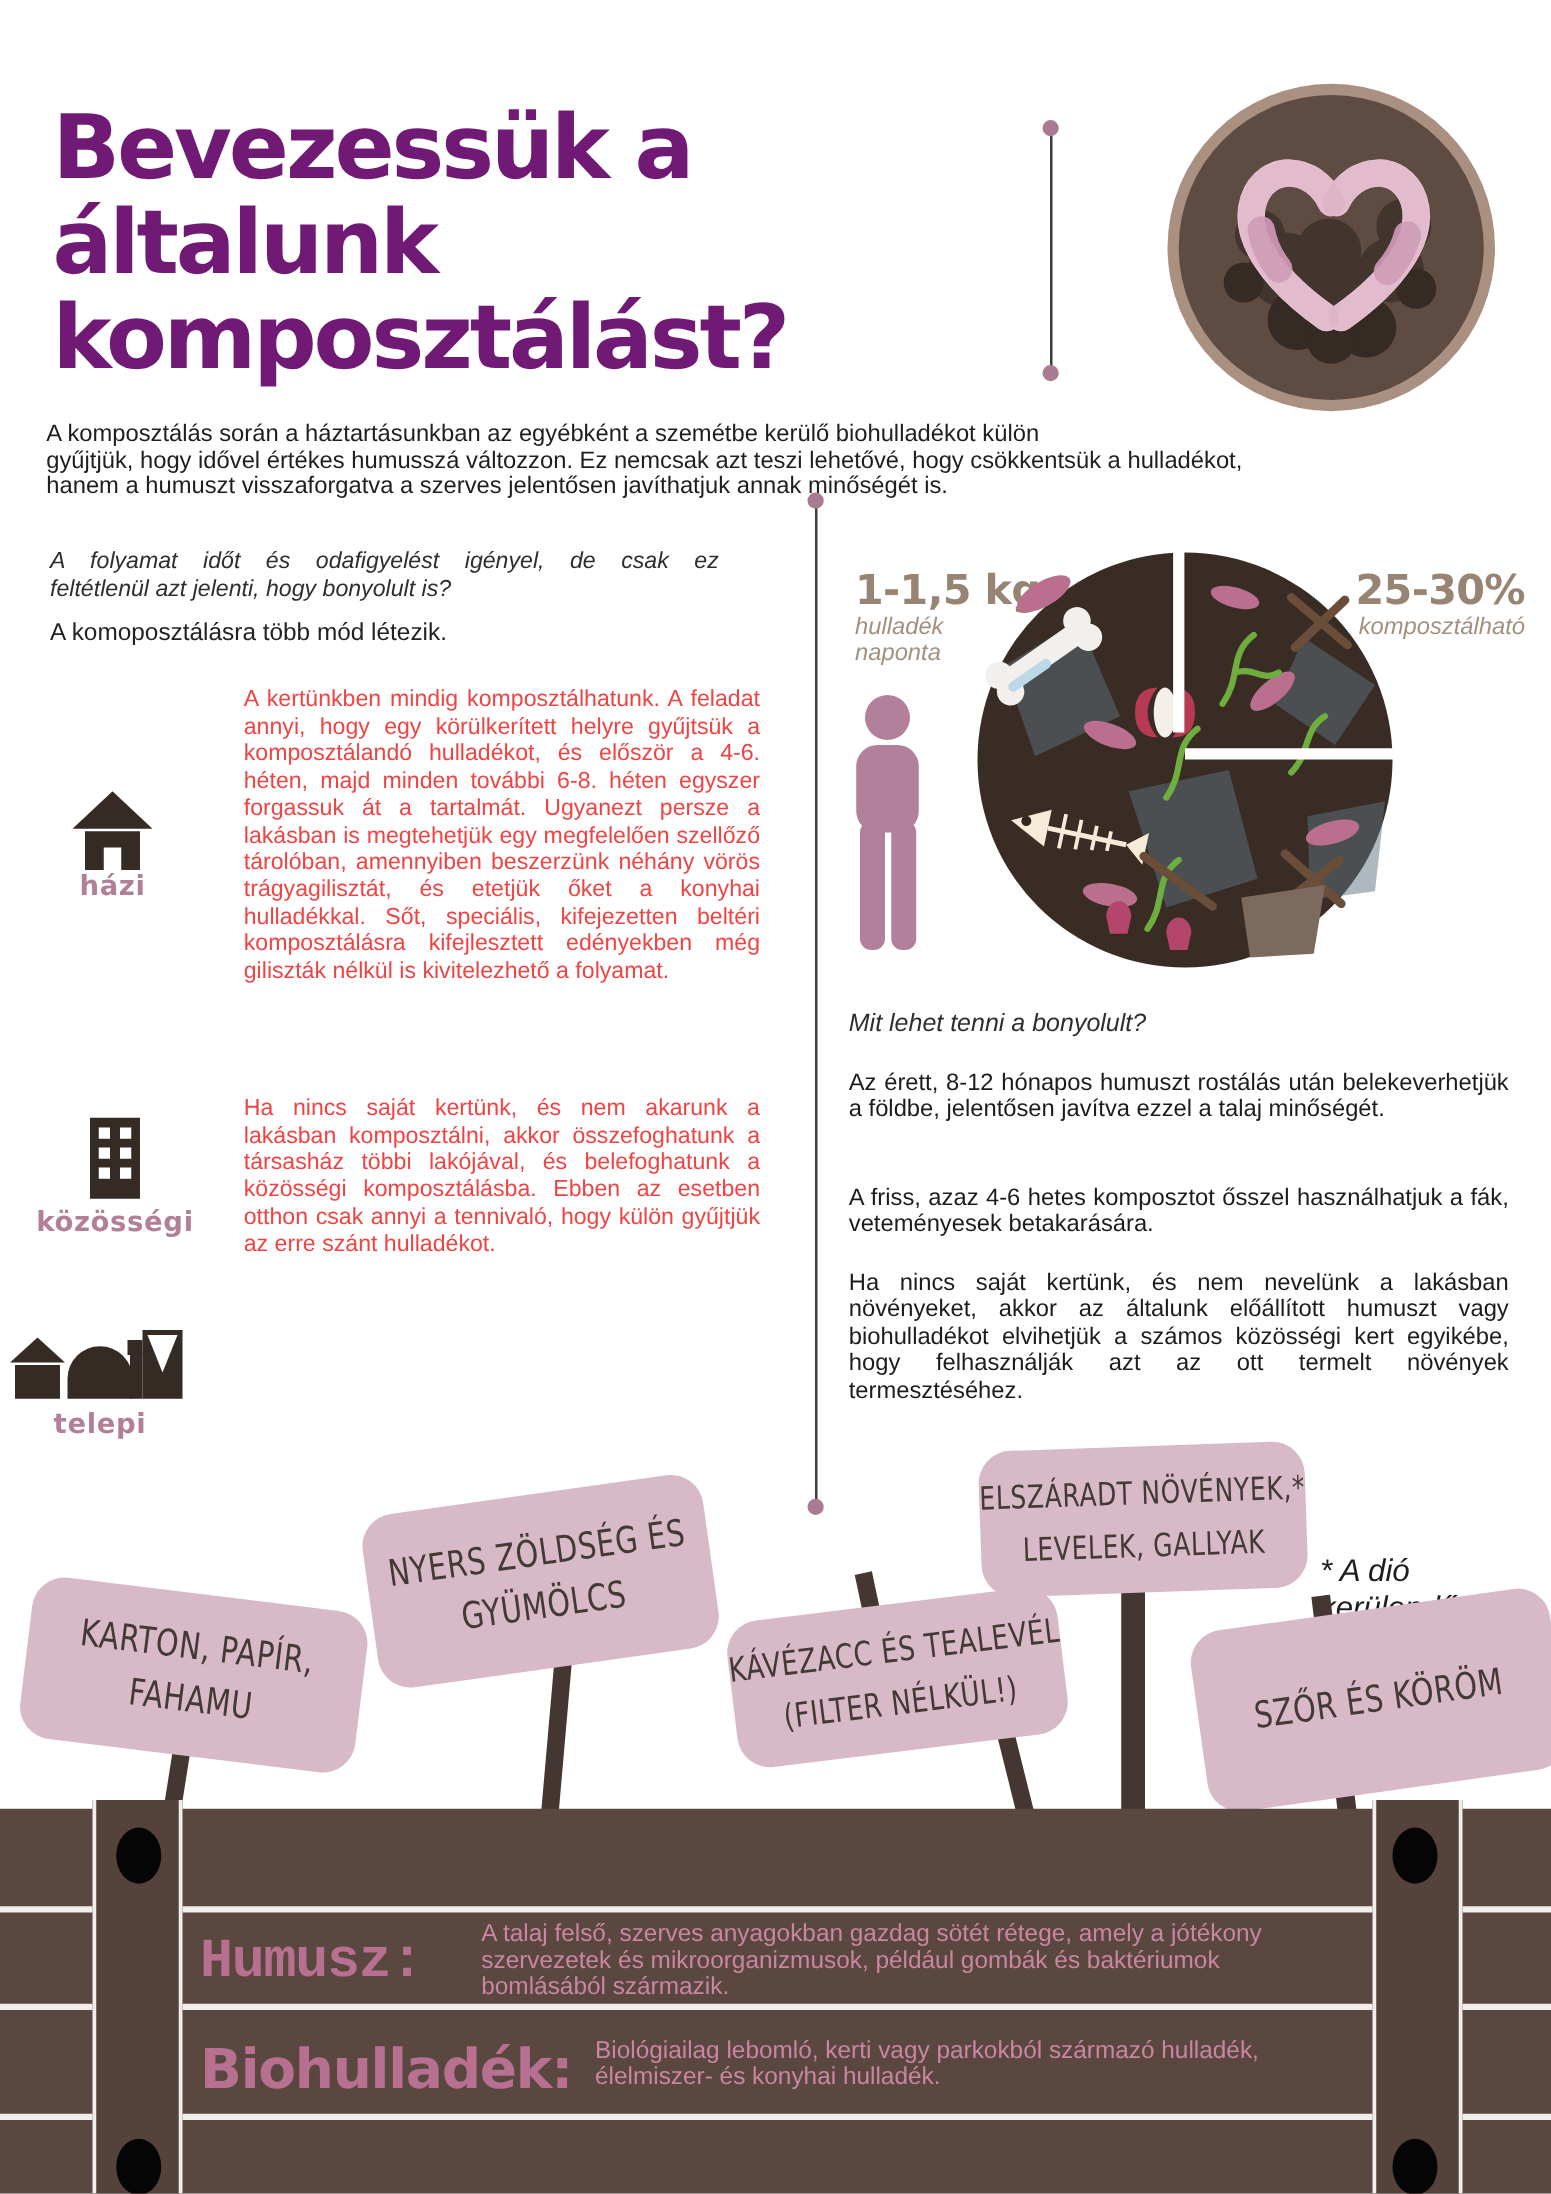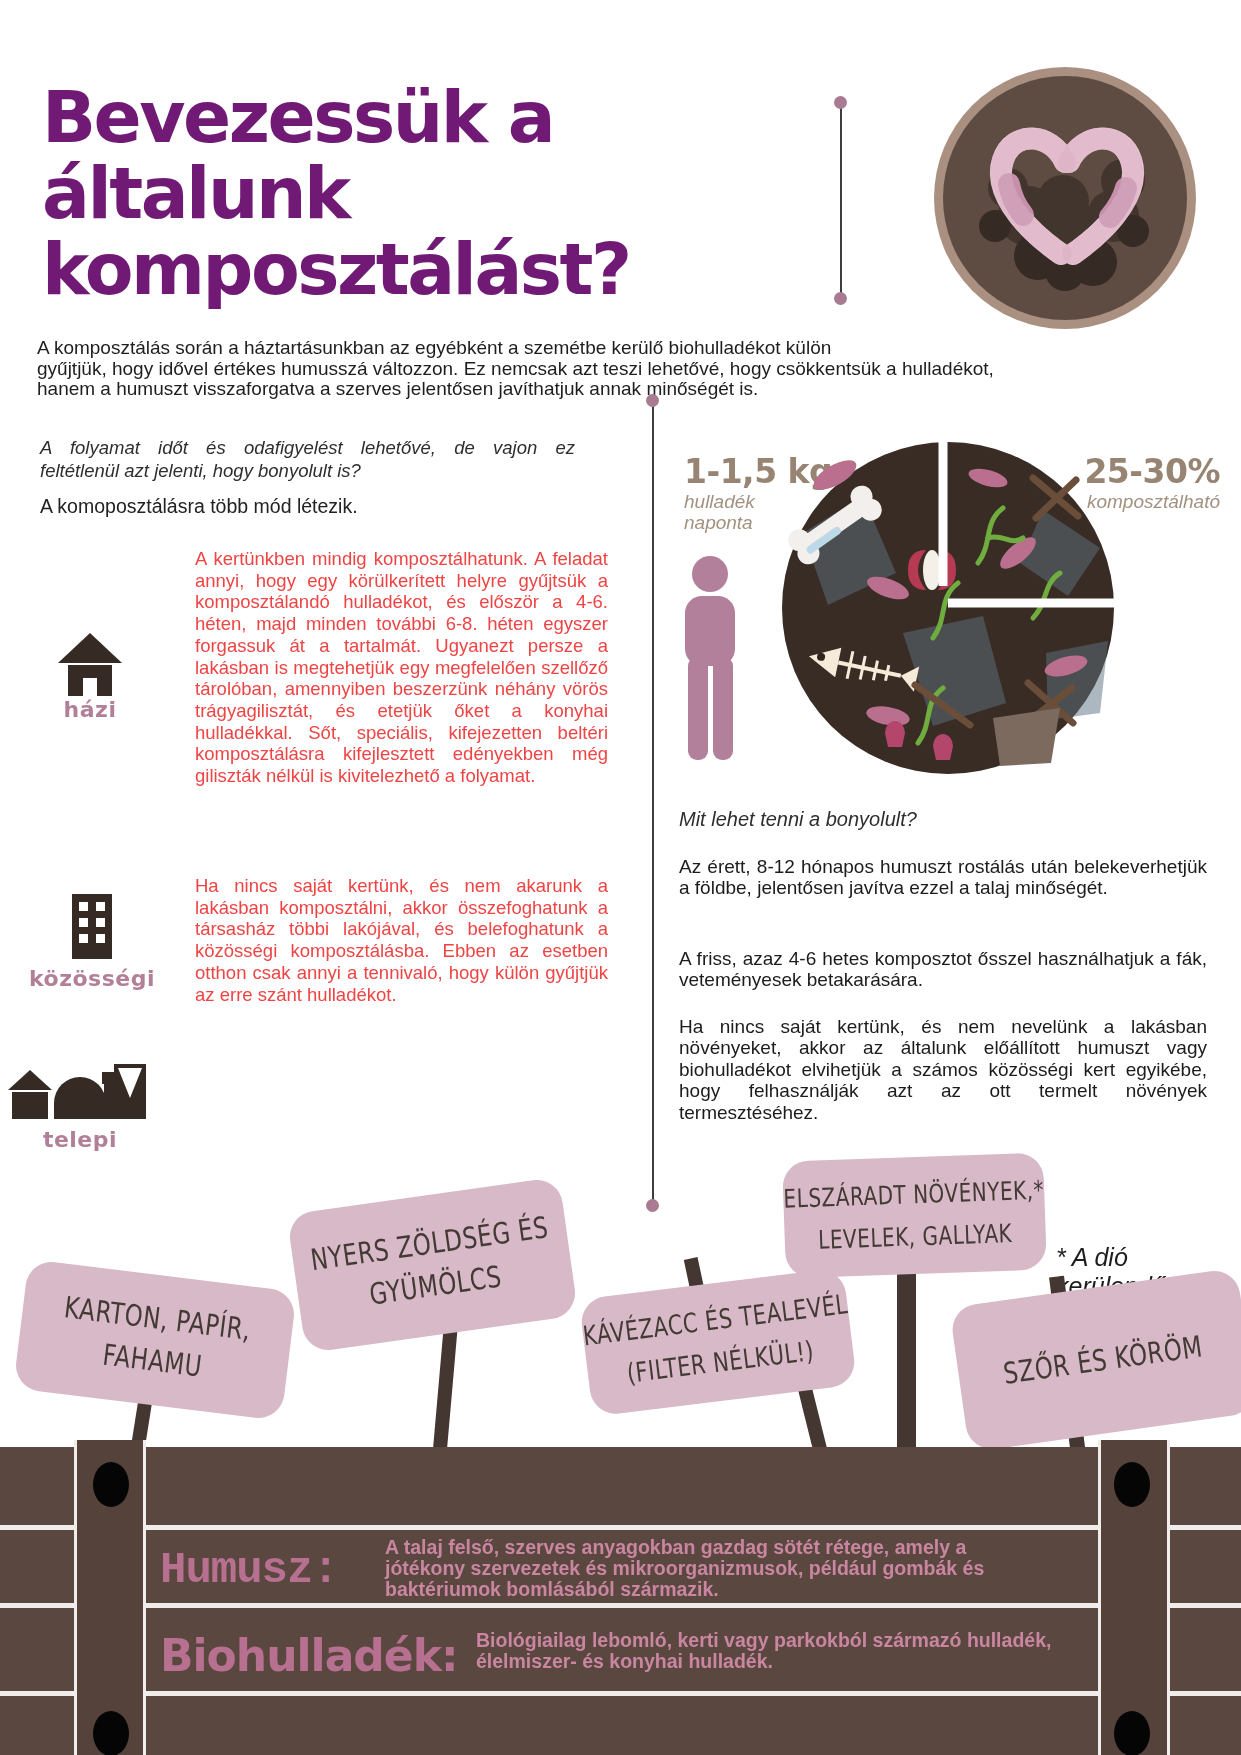--- a/index.html
+++ b/index.html
@@ -25,21 +25,21 @@
              transform:scaleY(1.28);text-align:center;white-space:nowrap;}
   .sign-k .sign-text{font-size:21px;}
   .sign-e .sign-text{font-size:20px;}
   .post{background:#443631;z-index:1;}
   .crate{position:absolute;left:0;top:1447px;width:1241px;height:308px;background:#594740;z-index:5;}
   .slat{position:absolute;left:0;width:1241px;height:5px;background:#f1edea;}
   .cpost{position:absolute;top:-7px;height:315px;width:72px;background:#54423b;
          border-left:3px solid #f1edea;border-right:3px solid #f1edea;box-sizing:border-box;}
   .hole{position:absolute;width:36px;height:45px;border-radius:50%;background:#050505;}
   .def-term{font-family:"DejaVu Sans",sans-serif;font-weight:800;font-size:44px;color:#b77090;letter-spacing:-1px;}
-  .def-text{font-size:19.5px;line-height:21px;color:#ca86a1;font-weight:bold;}
+  .def-text{font-size:19.5px;line-height:21px;color:#ca86a1;}
   .footnote{font-size:25px;color:#1e1e1e;font-style:italic;}
 </style>
 </head>
 <body>
 
 <div class="page">
 
   <div class="abs title" style="left:42px;top:80px;width:720px;">
     <div>Bevezessük a</div>
     <div>általunk</div>
@@ -78,21 +78,21 @@
     </g>
   </svg>
 
   <div class="abs body-text" style="left:37px;top:338px;width:1180px;">
     <div>A komposztálás során a háztartásunkban az egyébként a szemétbe kerülő biohulladékot külön</div>
     <div>gyűjtjük, hogy idővel értékes humusszá változzon. Ez nemcsak azt teszi lehetővé, hogy csökkentsük a hulladékot,</div>
     <div>hanem a humuszt visszaforgatva a szerves jelentősen javíthatjuk annak minőségét is.</div>
   </div>
 
   <div class="abs ital" style="left:40px;top:436px;width:535px;font-size:18.5px;line-height:23px;">
-    <div class="q1">A folyamat időt és odafigyelést lehetővé, de vajon ez</div>
+    <div class="q1">A folyamat időt és odafigyelést igényel, de csak ez</div>
     <div>feltétlenül azt jelenti, hogy bonyolult is?</div>
   </div>
 
   <div class="abs" style="left:40px;top:495px;font-size:19.5px;">A komoposztálásra több mód létezik.</div>
 
   <svg class="abs" style="left:58px;top:633px;" width="64" height="64" viewBox="0 0 64 64">
     <polygon points="32,0 0,30 64,30" fill="#362a25"></polygon>
     <rect x="10" y="32" width="44" height="31" fill="#362a25"></rect>
     <rect x="25" y="45" width="14" height="18" fill="#ffffff"></rect>
   </svg>

